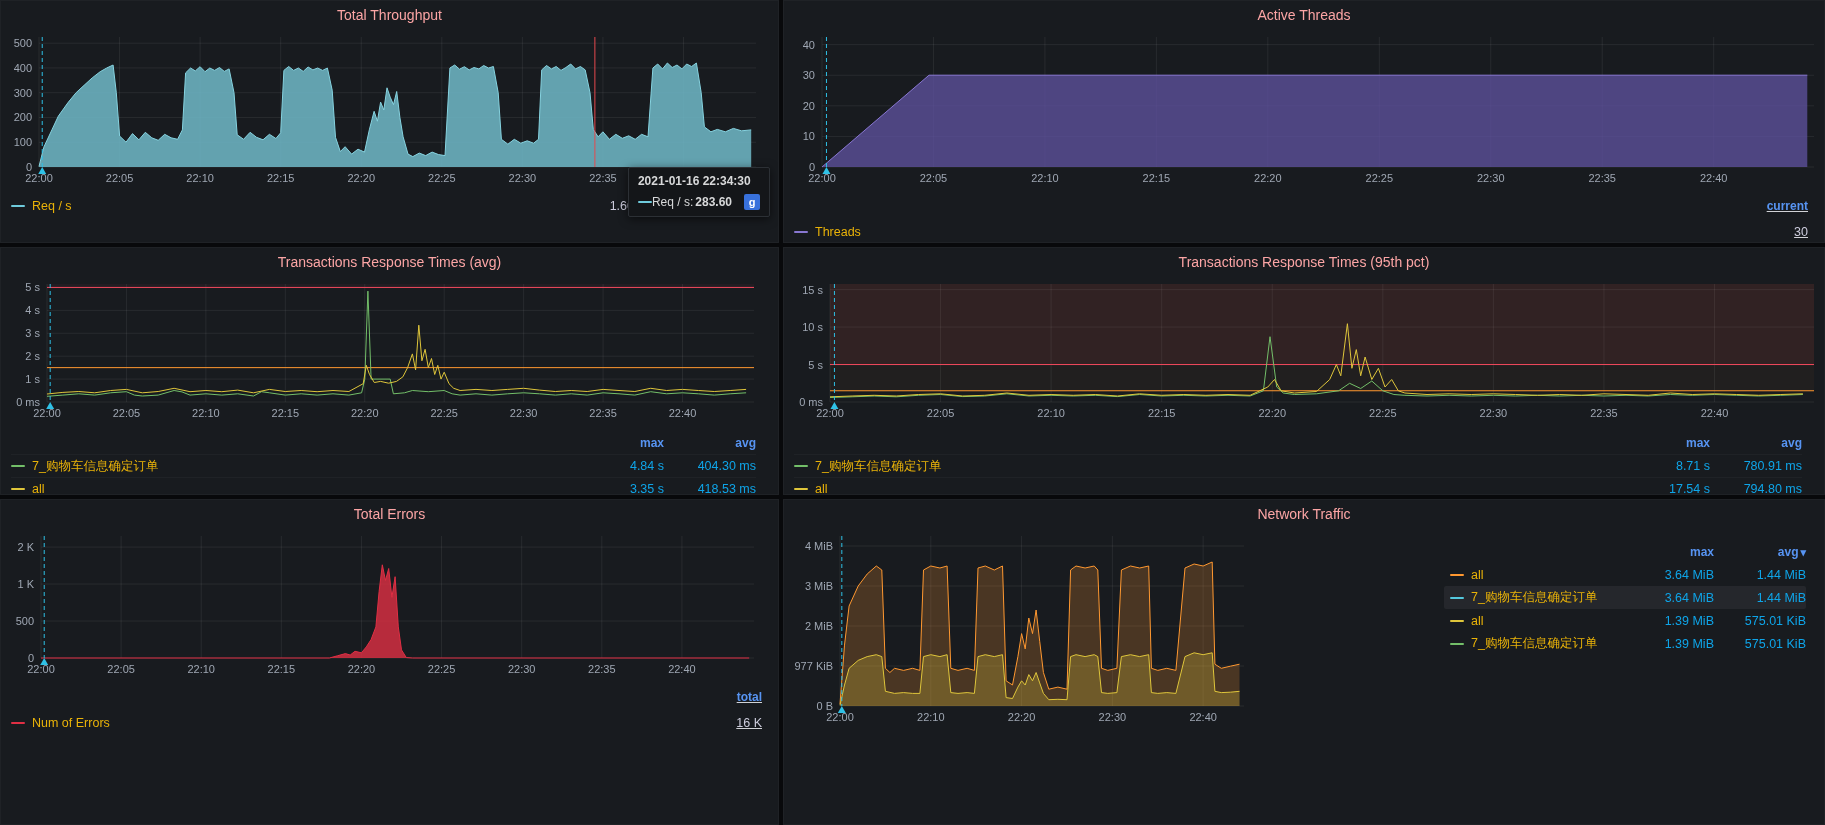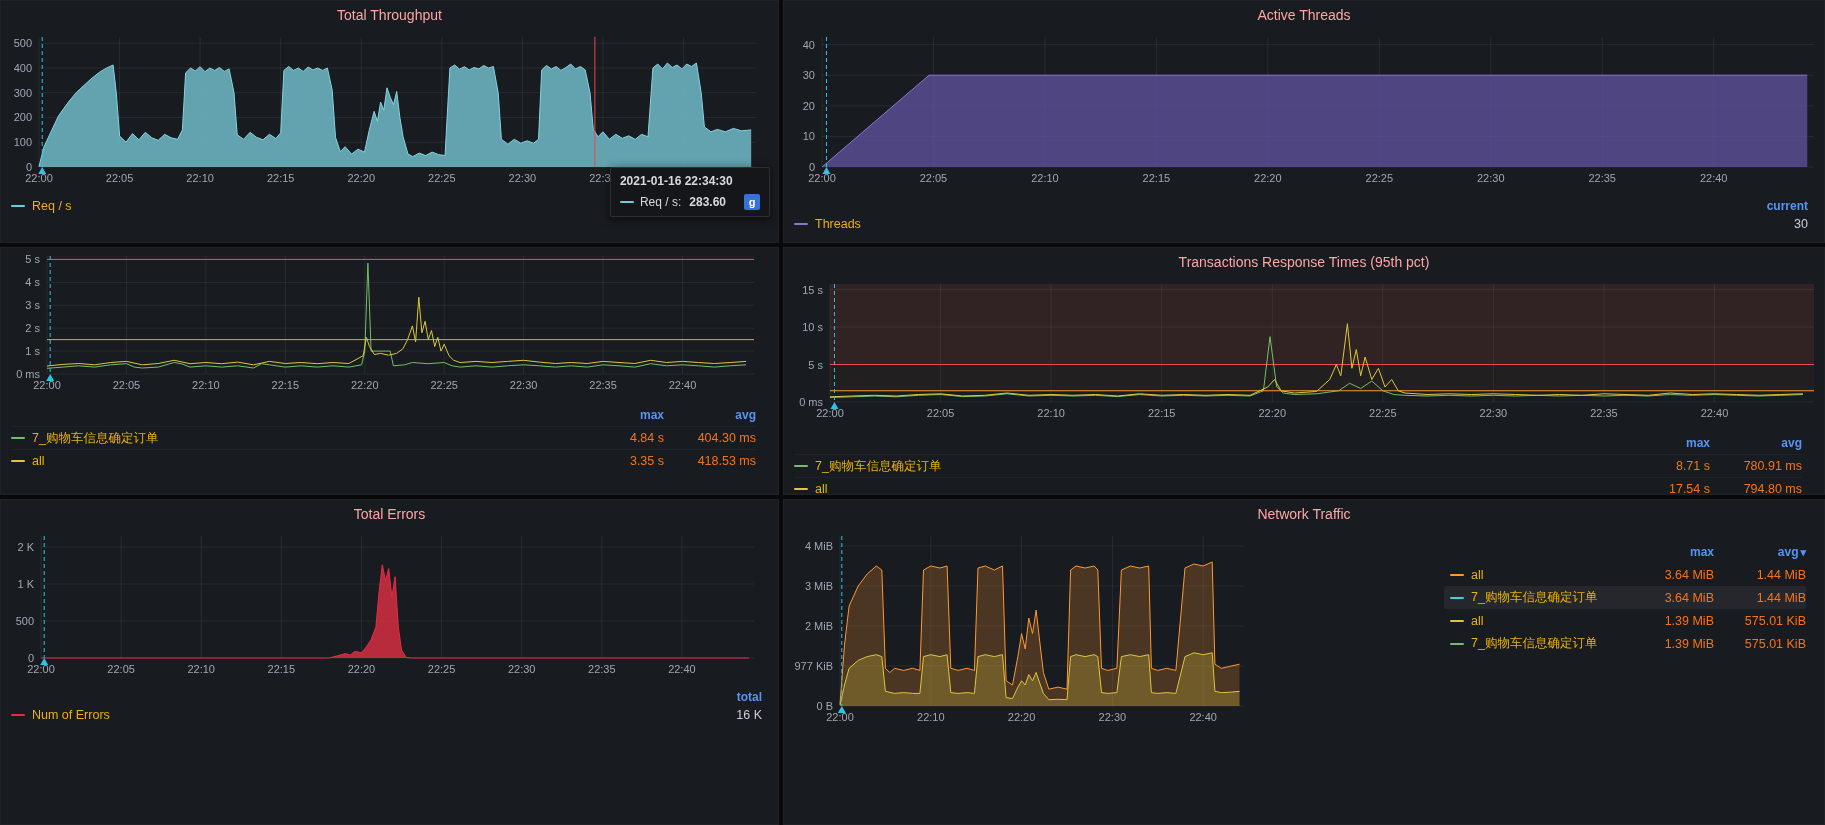--- a/index.html
+++ b/index.html
@@ -12,40 +12,40 @@
   .p3 .chart,.p4 .chart{height:148px;}
   .p5 .chart{height:152px;}
   .p6-body{display:flex;flex:1;align-items:flex-start;}
   .p6chart{width:470px;height:200px;flex:0 0 auto;}
 
   .lg-row{display:flex;justify-content:space-between;align-items:flex-end;padding:10px 16px 0 10px;font-size:12.5px;color:#d0d2d6;}
   .series-key{display:inline-flex;align-items:center;gap:7px;cursor:pointer;color:#eab308;}
   .dash{width:14px;height:2px;border-radius:1px;display:inline-block;flex:0 0 auto;}
   .stats{display:flex;}
   .stats span{width:64px;text-align:right;color:#ccccdc;}
-  .stat-col{display:flex;flex-direction:column;align-items:flex-end;gap:4px;}
+  .stat-col{display:flex;flex-direction:column;align-items:flex-end;gap:12px;text-decoration:underline;}
   .stat-h{color:#5794f2;font-size:12px;font-weight:600;cursor:pointer;}
   .stat-v{color:#ccccdc;font-size:12.5px;}
 
   .tbl{padding:8px 22px 0 10px;font-size:12.5px;color:#d0d2d6;}
   .tbl-head,.tbl-row{display:grid;grid-template-columns:1fr 92px 92px;align-items:center;height:22px;}
   .tbl-head .col-h{text-align:right;color:#5794f2;font-size:12px;font-weight:600;cursor:pointer;}
   .tbl-row{border-top:1px solid rgba(255,255,255,0.03);}
-  .tbl-row .val{text-align:right;color:#f97316;}
+  .tbl-row .val{text-align:right;color:#0ea5e9;}
 
   .p6-legend{width:362px;margin-left:auto;padding:12px 18px 0 0;font-size:12.5px;color:#d0d2d6;}
   .p6-legend .tbl-head,.p6-legend .tbl-row{display:grid;grid-template-columns:1fr 84px 92px;align-items:center;height:23px;}
   .p6-legend .tbl-row{border-top:none;padding-left:6px;}
   .p6-legend .tbl-head{padding-left:6px;}
   .p6-legend .hl{background:#25272c;border-radius:2px;}
   .caret{color:#5794f2;font-style:normal;font-size:11px;margin-left:2px;}
 
   .tooltip{position:absolute;top:166px;right:8px;z-index:5;background:#141619;border:1px solid #2c3035;border-radius:2px;padding:6px 9px;box-shadow:0 2px 10px rgba(0,0,0,0.55);}
   .tt-time{font-weight:700;color:#d8d9da;font-size:12px;margin-bottom:6px;}
-  .tt-row{display:flex;align-items:center;gap:6px;font-size:12px;color:#d8d9da;white-space:nowrap;}
+  .tt-row{display:flex;align-items:center;font-size:12px;color:#d8d9da;white-space:nowrap;}
   .tt-val{font-weight:700;margin-left:2px;}
   .tt-badge{width:16px;height:16px;background:#3871dc;color:#fff;border-radius:2px;display:inline-flex;align-items:center;justify-content:center;font-size:11px;font-weight:700;margin-left:12px;}
 </style>
 </head>
 <body>
 
 <div class="grid">
 
   <section class="panel p1">
     <div class="panel-title">Total Throughput</div>
@@ -154,20 +154,21 @@
         <span>Threads</span>
       </span>
       <span class="stat-col">
         <span class="stat-h">current</span>
         <span class="stat-v">30</span>
       </span>
     </div>
   </section>
 
   <section class="panel p3">
+    <div class="panel-title">Transactions Response Times (avg)</div>
     <div class="chart">
       <svg viewBox="0 0 777 148">
           <line x1="46" y1="126" x2="753" y2="126" stroke="rgba(255,255,255,0.07)" stroke-width="1"></line>
           <line x1="46" y1="103.0873786407767" x2="753" y2="103.0873786407767" stroke="rgba(255,255,255,0.07)" stroke-width="1"></line>
           <line x1="46" y1="80.17475728155341" x2="753" y2="80.17475728155341" stroke="rgba(255,255,255,0.07)" stroke-width="1"></line>
           <line x1="46" y1="57.2621359223301" x2="753" y2="57.2621359223301" stroke="rgba(255,255,255,0.07)" stroke-width="1"></line>
           <line x1="46" y1="34.34951456310681" x2="753" y2="34.34951456310681" stroke="rgba(255,255,255,0.07)" stroke-width="1"></line>
           <line x1="46" y1="11.436893203883514" x2="753" y2="11.436893203883514" stroke="rgba(255,255,255,0.07)" stroke-width="1"></line>
           <line x1="46" y1="8" x2="46" y2="126" stroke="rgba(255,255,255,0.07)" stroke-width="1"></line>
           <line x1="125.43820224719101" y1="8" x2="125.43820224719101" y2="126" stroke="rgba(255,255,255,0.07)" stroke-width="1"></line>

